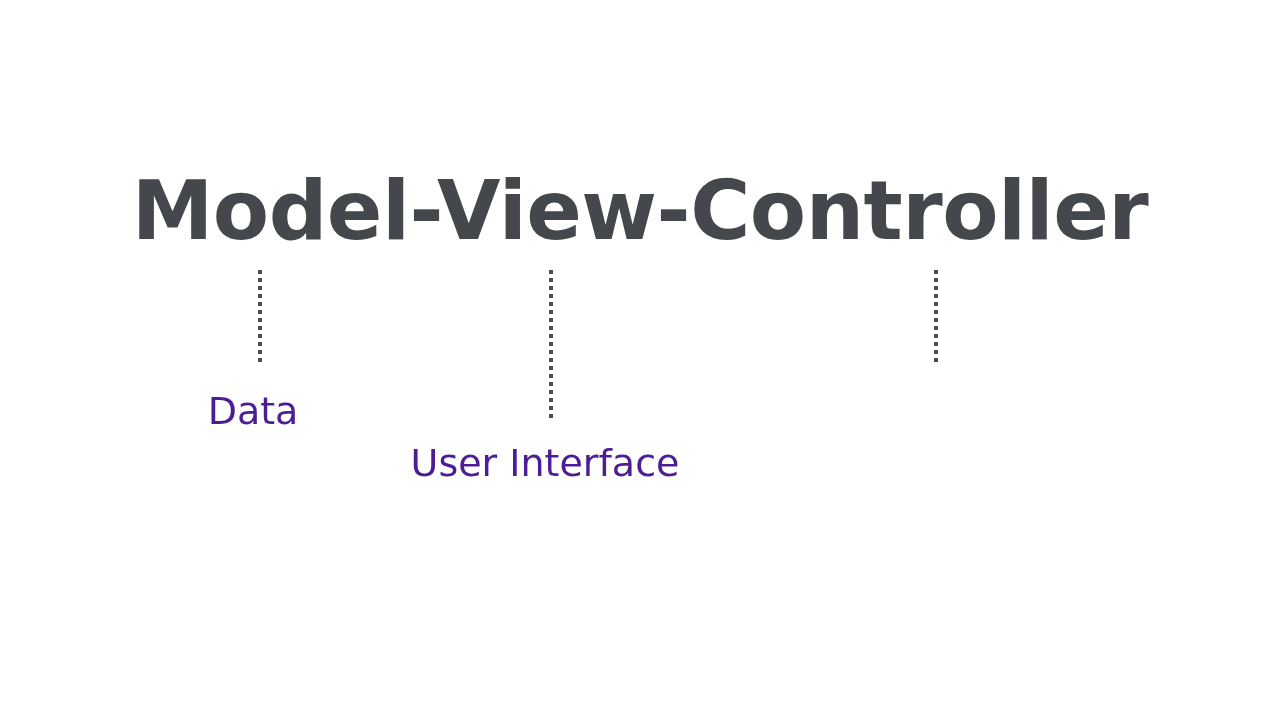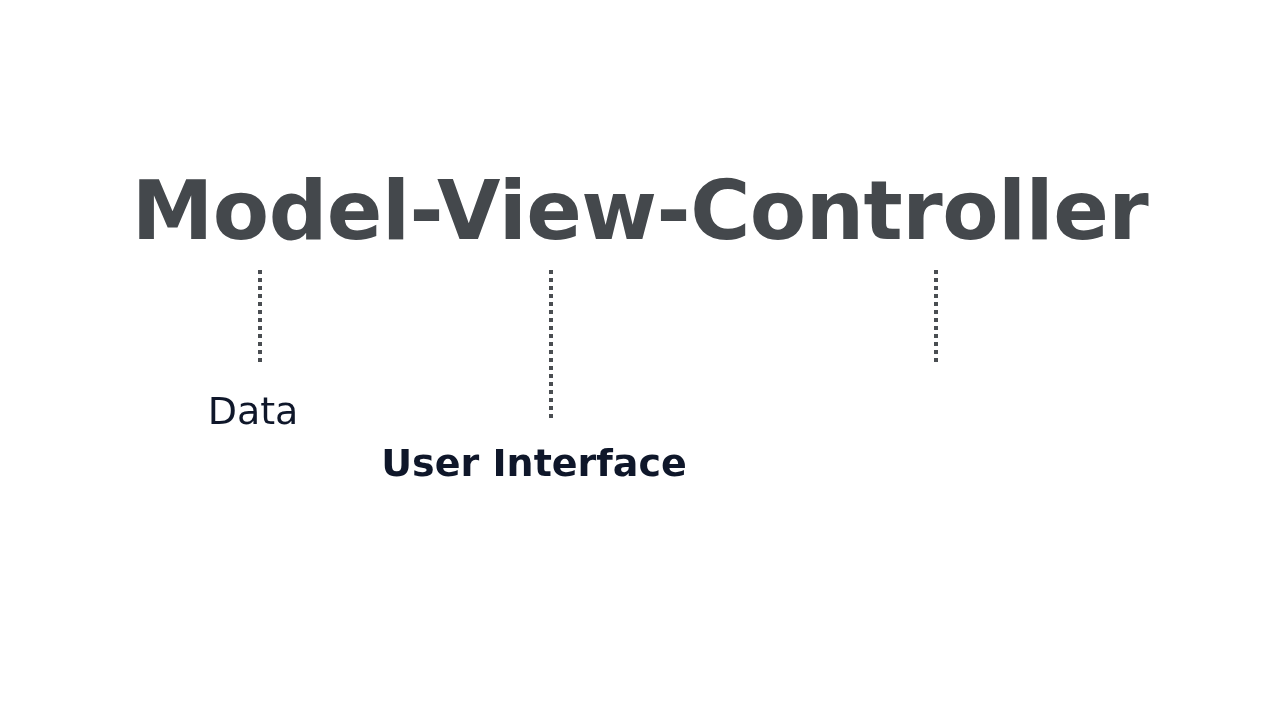--- a/index.html
+++ b/index.html
@@ -56,27 +56,27 @@
   .connector.c2 { left: 549px; top: 270px; height: 148px; }
   .connector.c3 { left: 934px; top: 270px; height: 96px; }
 
   
   .leaf-label {
     position: absolute;
     font-family: "DejaVu Sans", "Liberation Sans", sans-serif;
     font-weight: 400;
     font-size: 38px;
     line-height: 46px;
-    color: #0f172a;
+    color: #4c1d95;
     white-space: nowrap;
     text-align: left;
     transform: translateX(-50%);
   }
   .leaf-label.l1 { left: 253px; top: 388px; }
-  .leaf-label.l2 { left: 534px; top: 440px; font-weight: bold; }
+  .leaf-label.l2 { left: 545px; top: 440px; }
   .leaf-label.l3 { left: 926px; top: 388px; }
 </style>
 </head>
 <body>
 
 <div id="slide">
 
   <div class="title">Model-View-Controller</div>
 
   <div class="connector c1"></div>

